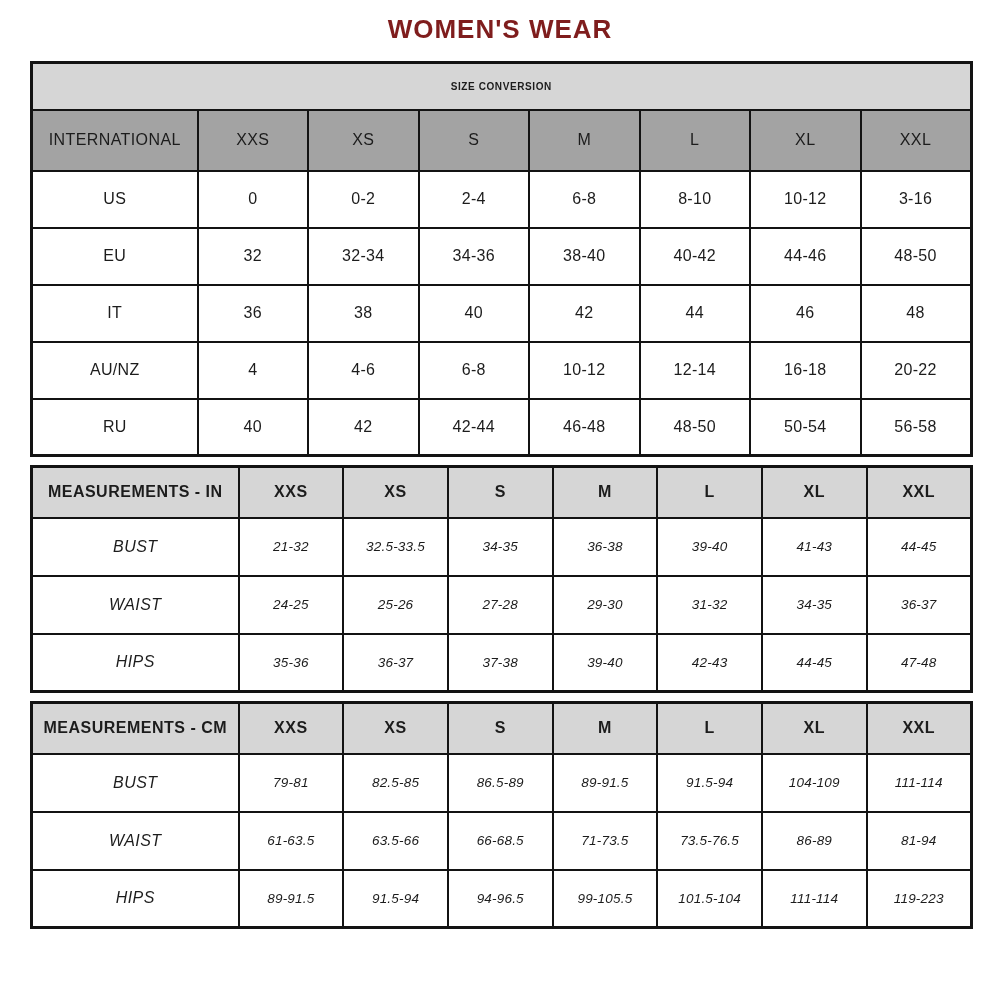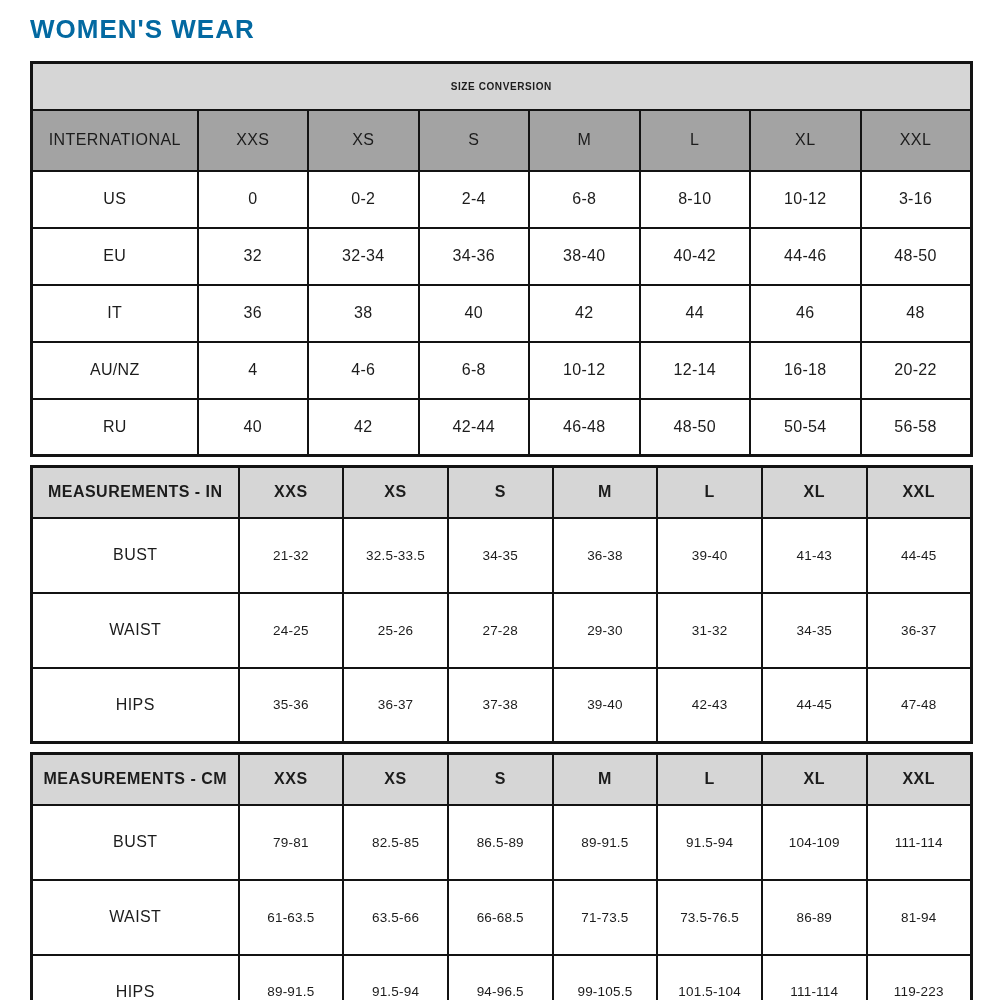--- a/index.html
+++ b/index.html
@@ -15,24 +15,25 @@
     background: var(--bg);
     width: 1000px;
     height: 1000px;
     font-family: "Liberation Sans", sans-serif;
     color: var(--ink);
     overflow: hidden;
   }
   .sheet { padding: 10px 30px 0 30px; }
   h1.page-title {
     margin: 4px 0 16px 0;
+    text-align: center;
     font-size: 26px;
     font-weight: 700;
     letter-spacing: 1px;
-    color: #0369a1;
+    color: #7f1d1d;
   }
   table.grid {
     border-collapse: collapse;
     table-layout: fixed;
     width: 940px;
     margin: 0 0 8px 0;
     border: 3px solid var(--line);
   }
   .grid th, .grid td {
     border: 2px solid var(--line);
@@ -67,21 +68,21 @@
   }
   
   .t-meas thead tr.col-row th {
     background: var(--hdr);
     height: 51px;
     font-size: 16px;
     font-weight: 700;
     letter-spacing: 0.5px;
     text-align: center;
   }
-  .t-meas tbody tr { height: 75px; }
+  .t-meas tbody tr { height: 58px; font-style: italic; }
   .t-meas tbody th {
     font-size: 16px;
     font-weight: 400;
     letter-spacing: 0.4px;
   }
   .t-meas tbody td {
     font-size: 13.5px;
     font-weight: 400;
     letter-spacing: 0.2px;
   }

